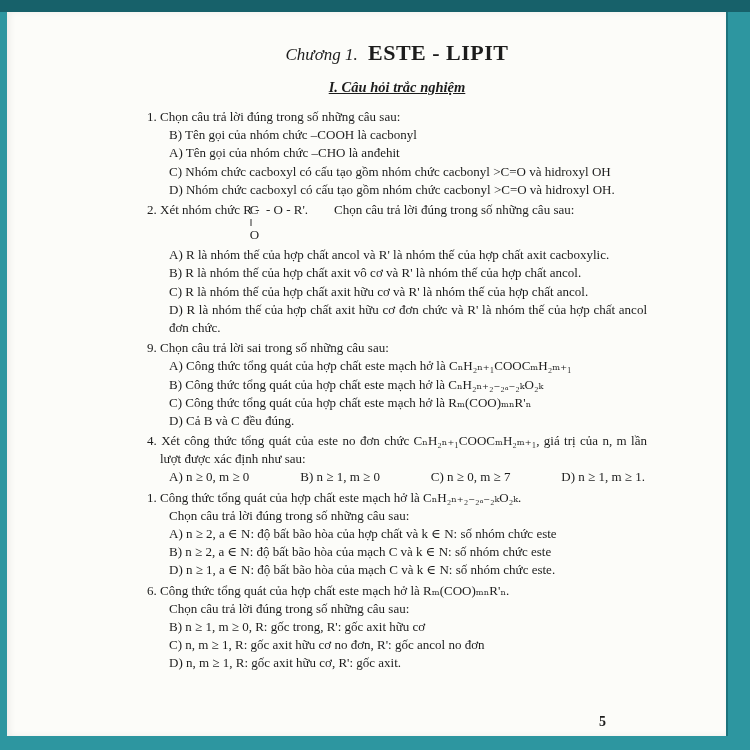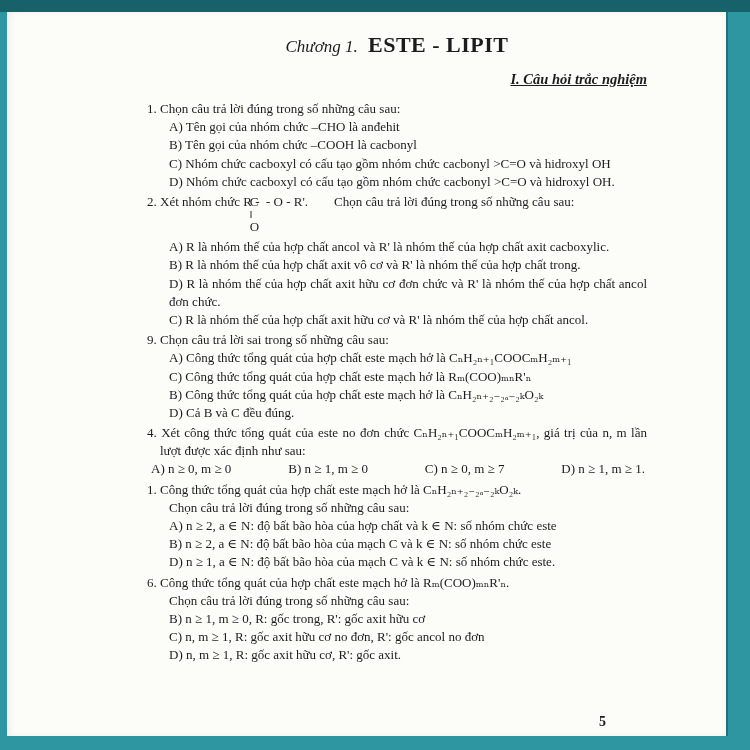--- a/index.html
+++ b/index.html
@@ -21,35 +21,35 @@
     position:absolute;top:0;left:0;right:0;height:12px;
     background:var(--teal-dark);
   }
   .page{
     position:absolute;top:12px;left:7px;right:22px;bottom:14px;
     background:var(--paper);
     border-right:2px solid #1d737c;
     box-shadow:inset 3px 0 6px rgba(0,0,0,0.06);
   }
   .text-col{
-    position:absolute;left:140px;top:14px;width:500px;
+    position:absolute;left:140px;top:22px;width:500px;
     font-size:13px;line-height:1.4;
   }
   .chapter-heading{text-align:center;margin-top:4px;}
   .chapter-label{font-style:italic;font-size:17px;}
   .chapter-title{font-weight:bold;font-size:22px;margin-left:7px;letter-spacing:0.5px;}
   .section-title{
-    text-align:right;font-weight:bold;font-style:italic;font-size:14.5px;
+    text-align:center;font-weight:bold;font-style:italic;font-size:14.5px;
     text-decoration:underline;margin:8px 0 11px 0;
   }
   .question{margin-bottom:2px;}
   .stem{padding-left:13px;text-indent:-13px;text-align:justify;}
   .substem{margin-left:22px;}
   .options .opt{padding-left:22px;text-align:justify;}
-  .opt-row{margin-left:4px;display:flex;justify-content:space-between;padding-right:2px;}
+  .opt-row{margin-left:22px;display:flex;justify-content:space-between;padding-right:2px;}
   .em{}
   .q2stem{margin-bottom:27px;}
   .cstack{position:relative;display:inline-block;}
   .cstack .below{
     position:absolute;left:50%;top:100%;transform:translateX(-50%);
     display:flex;flex-direction:column;align-items:center;line-height:1;
   }
   .bond{font-size:10px;line-height:0.75;}
   .oxy{font-size:13px;margin-top:1px;}
   .hgap{display:inline-block;width:26px;}
@@ -68,46 +68,46 @@
 
     <div class="chapter-heading">
       <span class="chapter-label">Chương 1.</span>
       <span class="chapter-title">ESTE - LIPIT</span>
     </div>
     <div class="section-title">I. Câu hỏi trắc nghiệm</div>
 
     <div class="question">
       <div class="stem">1. Chọn câu trả lời đúng trong số những câu sau:</div>
       <div class="options">
+        <div class="opt">B) Tên gọi của nhóm chức –COOH là cacbonyl</div>
         <div class="opt">A) Tên gọi của nhóm chức –CHO là anđehit</div>
-        <div class="opt">B) Tên gọi của nhóm chức –COOH là cacbonyl</div>
         <div class="opt">C) Nhóm chức cacboxyl có cấu tạo gồm nhóm chức cacbonyl &gt;C=O và hidroxyl OH</div>
         <div class="opt">D) Nhóm chức cacboxyl có cấu tạo gồm nhóm chức cacbonyl &gt;C=O và hidroxyl OH.</div>
       </div>
     </div>
 
     <div class="question">
       <div class="stem q2stem"><span>2. Xét nhóm chức R - </span><span class="cstack"><span>C</span><span class="below">
               <span class="bond">‖</span>
               <span class="oxy">O</span>
             </span></span><span> - O - R'.</span><span class="hgap"></span><span>Chọn câu trả lời đúng trong số những câu sau:</span></div>
       <div class="options">
         <div class="opt">A) R là nhóm thế của hợp chất ancol và R' là nhóm thế của hợp chất axit cacboxylic.</div>
-        <div class="opt">B) R là nhóm thế của hợp chất axit vô cơ và R' là nhóm thế của hợp chất trong.</div>
+        <div class="opt">B) R là nhóm thế của hợp chất axit vô cơ và R' là nhóm thế của hợp chất ancol.</div>
+        <div class="opt">C) R là nhóm thế của hợp chất axit hữu cơ và R' là nhóm thế của hợp chất ancol.</div>
         <div class="opt">D) R là nhóm thế của hợp chất axit hữu cơ đơn chức và R' là nhóm thế của hợp chất ancol đơn chức.</div>
-        <div class="opt">C) R là nhóm thế của hợp chất axit hữu cơ và R' là nhóm thế của hợp chất ancol.</div>
       </div>
     </div>
 
     <div class="question">
       <div class="stem"><span>9. Chọn câu trả lời </span><span class="em">sai</span><span> trong số những câu sau:</span></div>
       <div class="options">
         <div class="opt">A) Công thức tổng quát của hợp chất este mạch hở là CₙH₂ₙ₊₁COOCₘH₂ₘ₊₁</div>
+        <div class="opt">B) Công thức tổng quát của hợp chất este mạch hở là CₙH₂ₙ₊₂₋₂ₐ₋₂ₖO₂ₖ</div>
         <div class="opt">C) Công thức tổng quát của hợp chất este mạch hở là Rₘ(COO)ₘₙR'ₙ</div>
-        <div class="opt">B) Công thức tổng quát của hợp chất este mạch hở là CₙH₂ₙ₊₂₋₂ₐ₋₂ₖO₂ₖ</div>
         <div class="opt">D) Cả B và C đều đúng.</div>
       </div>
     </div>
 
     <div class="question">
       <div class="stem">4. Xét công thức tổng quát của este no đơn chức CₙH₂ₙ₊₁COOCₘH₂ₘ₊₁, giá trị của n, m lần lượt được xác định như sau:</div>
       <div class="opt-row">
         <span>A) n ≥ 0, m ≥ 0</span>
         <span>B) n ≥ 1, m ≥ 0</span>
         <span>C) n ≥ 0, m ≥ 7</span>

